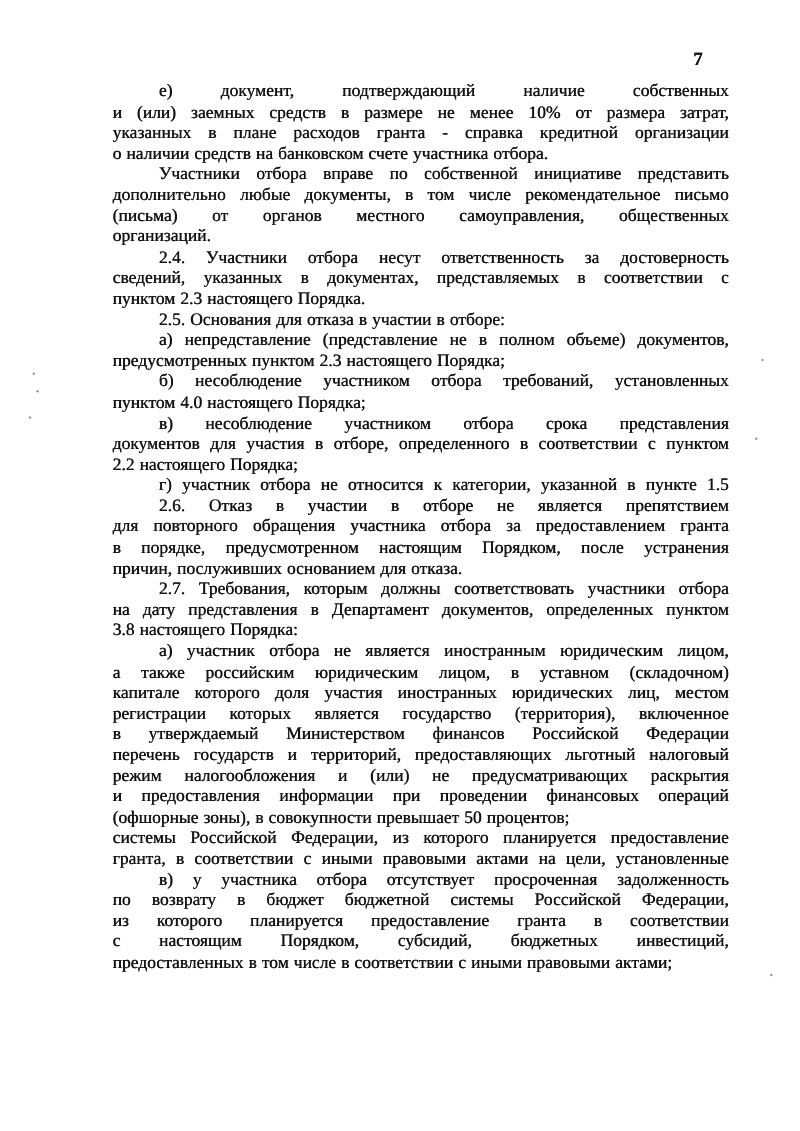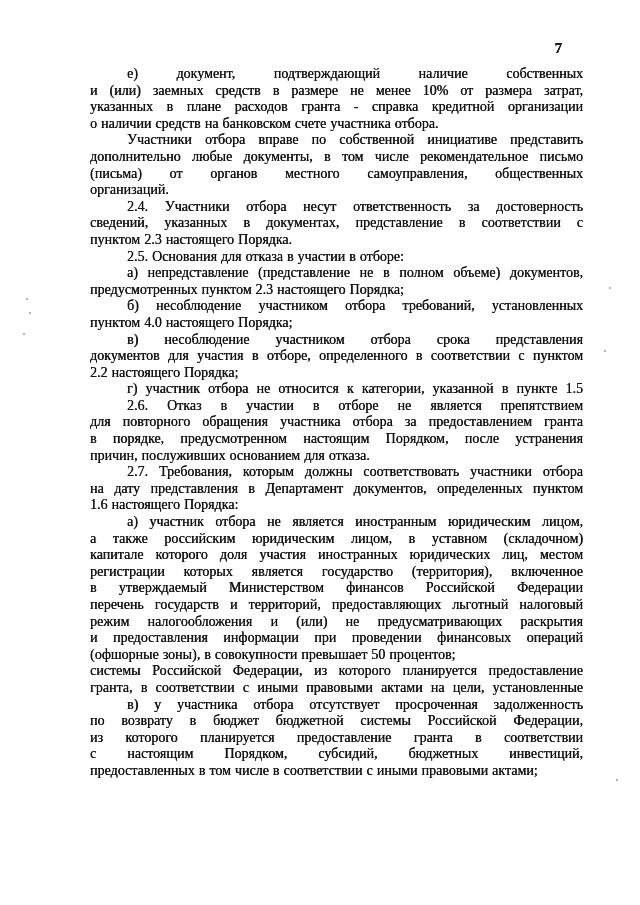--- a/index.html
+++ b/index.html
@@ -41,38 +41,38 @@
   <div class="doc-body" id="doc-body">
       <div class="line para-start">е) документ, подтверждающий наличие собственных</div>
       <div class="line">и (или) заемных средств в размере не менее 10% от размера затрат,</div>
       <div class="line">указанных в плане расходов гранта - справка кредитной организации</div>
       <div class="line para-end">о наличии средств на банковском счете участника отбора.</div>
       <div class="line para-start">Участники отбора вправе по собственной инициативе представить</div>
       <div class="line">дополнительно любые документы, в том числе рекомендательное письмо</div>
       <div class="line">(письма) от органов местного самоуправления, общественных</div>
       <div class="line para-end">организаций.</div>
       <div class="line para-start">2.4. Участники отбора несут ответственность за достоверность</div>
-      <div class="line">сведений, указанных в документах, представление в соответствии с</div>
+      <div class="line">сведений, указанных в документах, представляемых в соответствии с</div>
       <div class="line para-end">пунктом 2.3 настоящего Порядка.</div>
       <div class="line para-start para-end">2.5. Основания для отказа в участии в отборе:</div>
       <div class="line para-start">а) непредставление (представление не в полном объеме) документов,</div>
       <div class="line para-end">предусмотренных пунктом 2.3 настоящего Порядка;</div>
       <div class="line para-start">б) несоблюдение участником отбора требований, установленных</div>
       <div class="line para-end">пунктом 4.0 настоящего Порядка;</div>
       <div class="line para-start">в) несоблюдение участником отбора срока представления</div>
       <div class="line">документов для участия в отборе, определенного в соответствии с пунктом</div>
       <div class="line para-end">2.2 настоящего Порядка;</div>
       <div class="line para-start">г) участник отбора не относится к категории, указанной в пункте 1.5</div>
       <div class="line para-start">2.6. Отказ в участии в отборе не является препятствием</div>
       <div class="line">для повторного обращения участника отбора за предоставлением гранта</div>
       <div class="line">в порядке, предусмотренном настоящим Порядком, после устранения</div>
       <div class="line para-end">причин, послуживших основанием для отказа.</div>
       <div class="line para-start">2.7. Требования, которым должны соответствовать участники отбора</div>
       <div class="line">на дату представления в Департамент документов, определенных пунктом</div>
-      <div class="line para-end">1.6 настоящего Порядка:</div>
+      <div class="line para-end">3.8 настоящего Порядка:</div>
       <div class="line para-start">а) участник отбора не является иностранным юридическим лицом,</div>
       <div class="line">а также российским юридическим лицом, в уставном (складочном)</div>
       <div class="line">капитале которого доля участия иностранных юридических лиц, местом</div>
       <div class="line">регистрации которых является государство (территория), включенное</div>
       <div class="line">в утверждаемый Министерством финансов Российской Федерации</div>
       <div class="line">перечень государств и территорий, предоставляющих льготный налоговый</div>
       <div class="line">режим налогообложения и (или) не предусматривающих раскрытия</div>
       <div class="line">и предоставления информации при проведении финансовых операций</div>
       <div class="line para-end">(офшорные зоны), в совокупности превышает 50 процентов;</div>
       <div class="line">системы Российской Федерации, из которого планируется предоставление</div>

